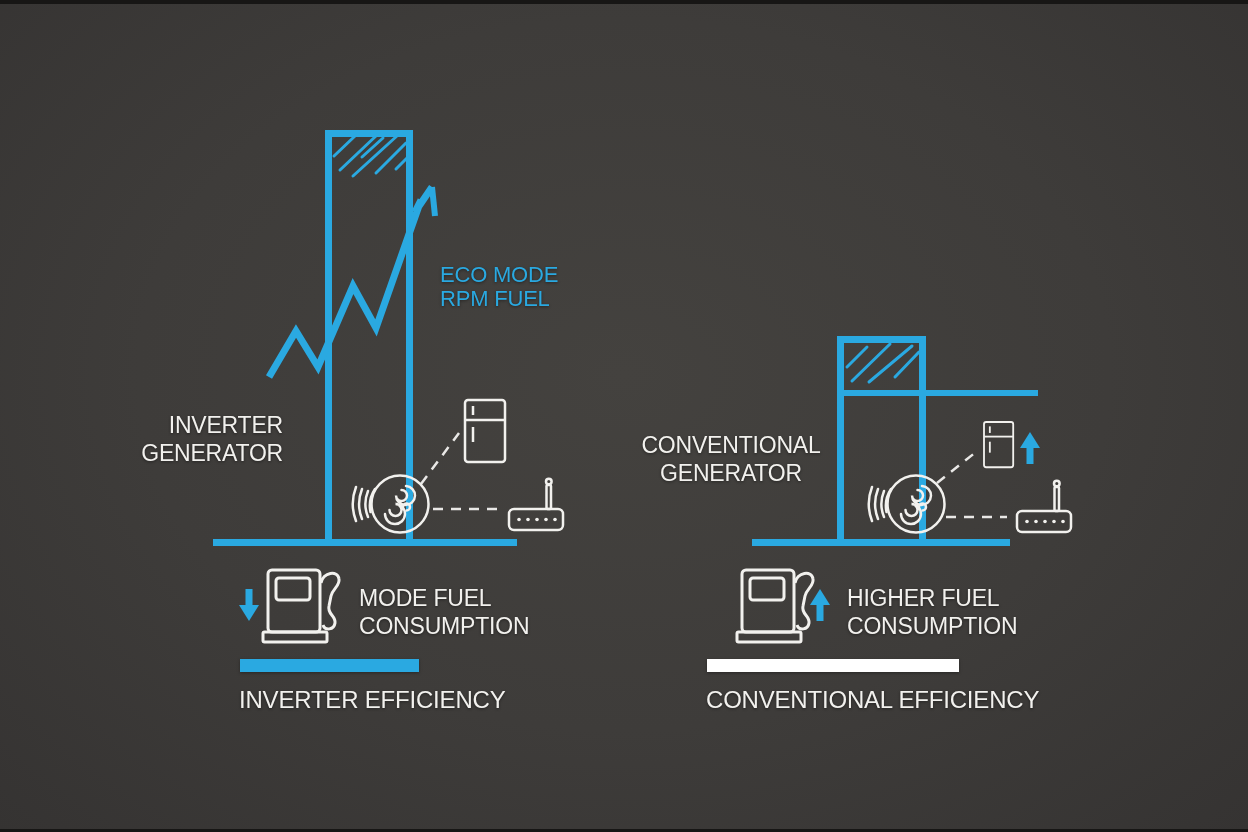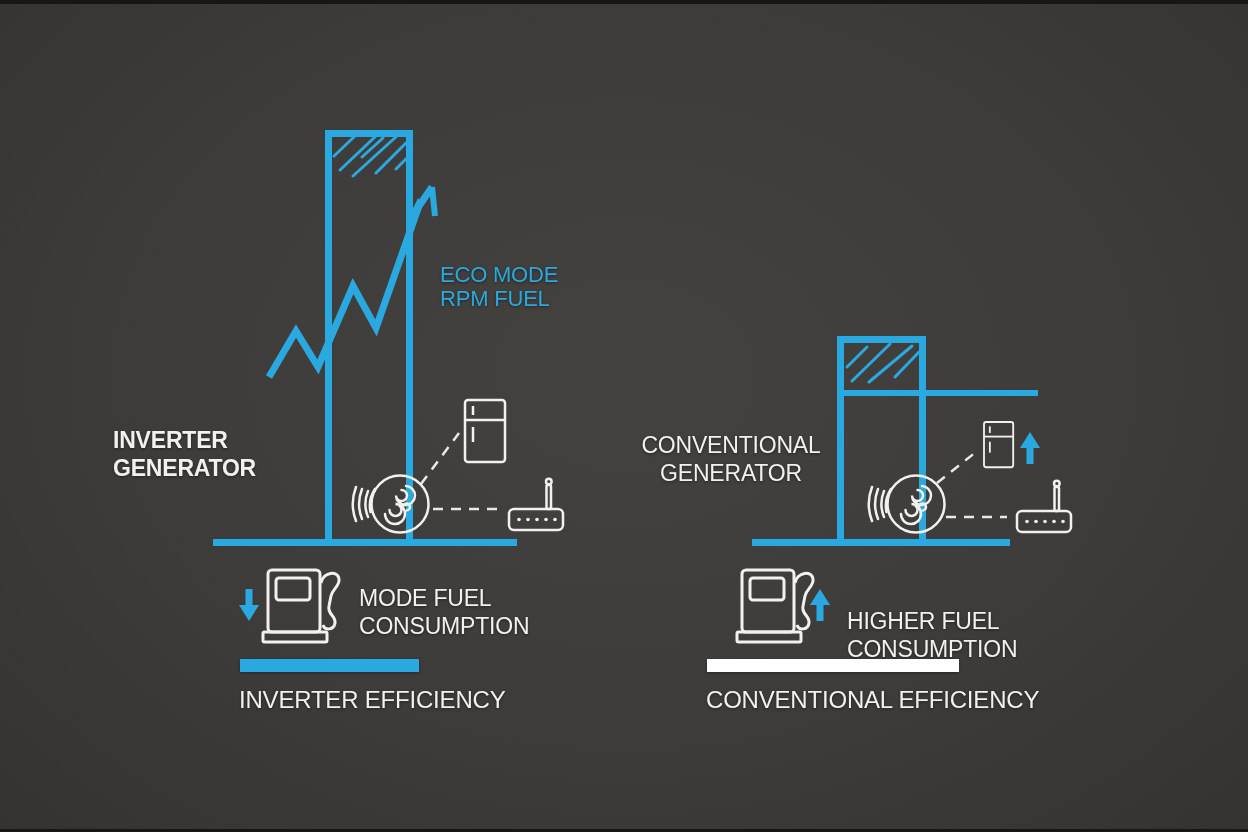--- a/index.html
+++ b/index.html
@@ -125,36 +125,36 @@
       <use href="#pump" x="742" y="570"></use>
       <use href="#arrow-up" x="820" y="589"></use>
     </g>
   </svg>
 
   <div class="txt blue-text label-2l" style="left:440px;top:263px;font-size:22px;line-height:24px;">
     <span class="line">ECO MODE</span>
     <span class="line">RPM FUEL</span>
   </div>
 
-  <div class="txt label-2l" style="left:113px;top:426px;width:170px;font-weight:bold;">
+  <div class="txt label-2l" style="left:113px;top:411px;width:170px;text-align:right;">
     <span class="line">INVERTER</span>
     <span class="line">GENERATOR</span>
   </div>
 
   <div class="txt label-2l" style="left:631px;top:431px;width:200px;text-align:center;">
     <span class="line">CONVENTIONAL</span>
     <span class="line">GENERATOR</span>
   </div>
 
   <div class="txt label-2l" style="left:359px;top:584px;">
     <span class="line">MODE FUEL</span>
     <span class="line">CONSUMPTION</span>
   </div>
 
-  <div class="txt label-2l" style="left:847px;top:584px;margin-top:23px;">
+  <div class="txt label-2l" style="left:847px;top:584px;">
     <span class="line">HIGHER FUEL</span>
     <span class="line">CONSUMPTION</span>
   </div>
 
   <div class="eff-bar" style="left: 240px; top: 659px; width: 179px; background: rgb(42, 169, 225);"></div>
   <div class="eff-bar" style="left: 707px; top: 659px; width: 252px; background: rgb(255, 255, 255);"></div>
 
   <div class="txt eff-label" style="left:239px;top:688px;">INVERTER EFFICIENCY</div>
   <div class="txt eff-label" style="left:706px;top:688px;">CONVENTIONAL EFFICIENCY</div>
 </div>

